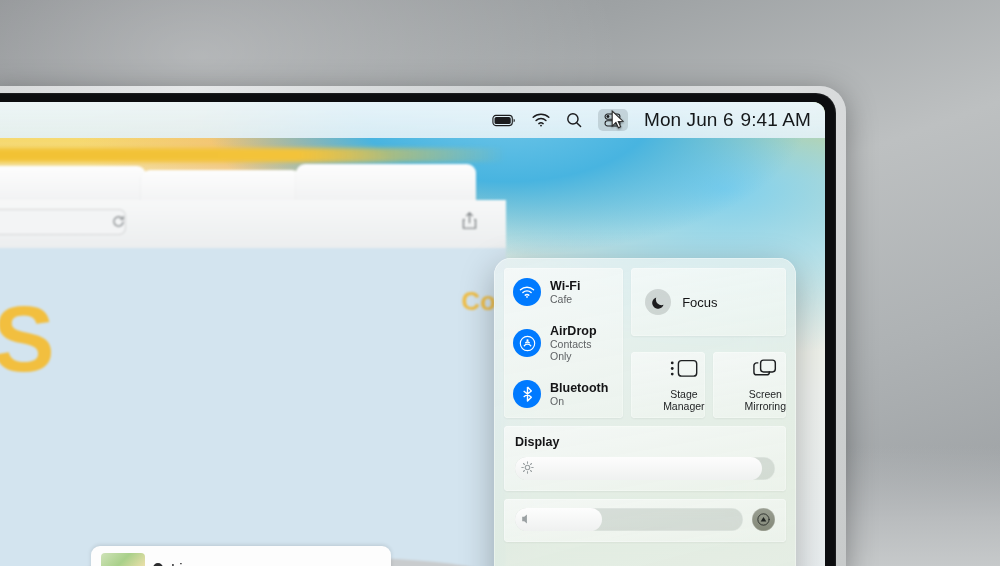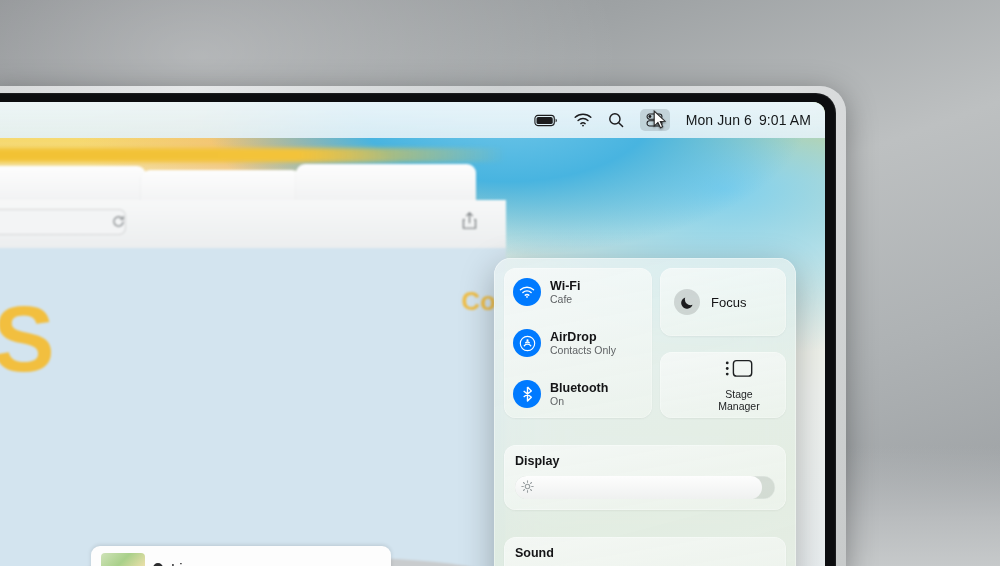--- a/index.html
+++ b/index.html
@@ -42,21 +42,21 @@
     background:linear-gradient(90deg,#f2c234 0%,#f3c33a 60%,rgba(243,195,58,0) 100%);filter:blur(2px);}
 
   
   .menubar{position:absolute;left:0;top:0;right:0;height:36px;
     background:linear-gradient(180deg,rgba(236,246,250,.96),rgba(226,240,246,.92));
     display:flex;align-items:center;justify-content:flex-end;padding-right:14px;gap:16px;
     backdrop-filter:blur(8px);}
   .mb-icon{display:flex;align-items:center;justify-content:center;color:#1c1c1e;}
   .mb-cc{position:relative;width:30px;height:22px;border-radius:5px;background:rgba(160,175,182,.45);
     display:flex;align-items:center;justify-content:center;}
-  .mb-time{font-size:14px;color:#15181a;letter-spacing:.1px;white-space:nowrap;
+  .mb-time{font-size:19px;color:#15181a;letter-spacing:.1px;white-space:nowrap;
     display:flex;gap:7px;}
   .cursor{position:absolute;left:13px;top:1px;width:13px;height:19px;filter:drop-shadow(0 1px 1px rgba(0,0,0,.45));}
 
   
   .safari{position:absolute;left:-40px;top:58px;width:560px;height:430px;
     border-radius:12px;overflow:hidden;filter:blur(1.3px);}
   .tabs-row{position:absolute;left:0;top:0;right:0;height:44px;}
   .tab{position:absolute;top:6px;height:40px;border-radius:9px 9px 0 0;
     background:linear-gradient(180deg,#fdfdfd,#f0f1f2);box-shadow:0 1px 2px rgba(0,0,0,.10);}
   .toolbar{position:absolute;left:0;top:40px;right:0;height:48px;
@@ -83,41 +83,41 @@
 
   
   .cc{position:absolute;left:508px;top:156px;width:302px;height:392px;border-radius:17px;
     background:linear-gradient(165deg,rgba(233,241,243,.80) 0%,rgba(226,238,233,.78) 35%,rgba(225,236,222,.78) 62%,rgba(228,236,226,.80) 100%);
     backdrop-filter:blur(26px) saturate(150%);
     box-shadow:0 10px 34px rgba(0,0,0,.28), inset 0 0 0 .6px rgba(255,255,255,.55);
     padding:10px;display:flex;flex-direction:column;gap:8px;}
 
   .cc-row-top{display:flex;gap:8px;height:150px;}
   .tile{background:linear-gradient(170deg,rgba(249,251,250,.72),rgba(240,246,240,.60));
-    border-radius:12px;box-shadow:inset 0 0 0 .5px rgba(255,255,255,.55), 0 1px 2px rgba(0,0,0,.05);}
+    border-radius:4px;box-shadow:inset 0 0 0 .5px rgba(255,255,255,.55), 0 1px 2px rgba(0,0,0,.05);}
 
   .tile-conn{width:148px;padding:10px 9px;display:flex;flex-direction:column;justify-content:space-between;}
   .conn-item{display:flex;align-items:center;gap:9px;}
   .conn-ico{width:28px;height:28px;border-radius:50%;background:#007aff;flex:none;
     display:flex;align-items:center;justify-content:center;color:#fff;}
   .conn-txt{display:flex;flex-direction:column;line-height:1.12;}
   .conn-title{font-size:12.5px;font-weight:600;color:#141416;}
   .conn-sub{font-size:10.5px;color:#5f6265;margin-top:1px;}
 
   .col-right{flex:1;display:flex;flex-direction:column;gap:16px;}
   .tile-focus{height:68px;display:flex;align-items:center;gap:11px;padding-left:14px;}
   .focus-ico{width:26px;height:26px;border-radius:50%;background:rgba(160,166,164,.42);
     display:flex;align-items:center;justify-content:center;}
   .focus-label{font-size:13px;color:#141416;}
 
   .tile-pair{flex:1;display:flex;gap:8px;}
   .tile-sq{flex:1;display:flex;flex-direction:column;align-items:center;justify-content:center;gap:5px;padding-left:32px;}
   .sq-label{font-size:10.5px;color:#1d1f21;line-height:1.15;text-align:center;}
 
-  .tile-slider{padding:9px 11px 11px;margin-top:19px;}
+  .tile-slider{padding:9px 11px 11px;}
   .sl-title{font-size:12.5px;font-weight:600;color:#141416;margin-bottom:8px;}
   .sl-wrap{display:flex;align-items:center;gap:9px;}
   .sl-track{position:relative;flex:1;height:23px;border-radius:12px;
     background:rgba(120,130,124,.22);overflow:hidden;
     box-shadow:inset 0 0 0 .5px rgba(255,255,255,.35);}
   .sl-fill{position:absolute;left:0;top:0;bottom:0;border-radius:12px;
     background:linear-gradient(180deg,#fdfdfd,#eff1f0);}
   .sl-glyph{position:absolute;left:6px;top:50%;transform:translateY(-50%);color:#9aa0a2;}
   .airplay-btn{width:23px;height:23px;border-radius:50%;flex:none;
     background:linear-gradient(180deg,#9a9f92,#838878);display:flex;align-items:center;justify-content:center;
@@ -201,21 +201,21 @@
           <circle cx="4.1" cy="3.85" r="1.6" fill="#1c1c1e"></circle>
           <rect x="1" y="8.4" width="16" height="5.5" rx="2.75" stroke="#1c1c1e" stroke-width="1.1"></rect>
           <circle cx="13.6" cy="11.15" r="1.6" fill="#1c1c1e"></circle>
         </svg>
         <svg class="cursor" viewBox="0 0 12 18">
           <path d="M1 1 1 15.2 4.5 11.8 6.9 16.9 9 15.9 6.7 10.9 11.2 10.6z" fill="#fff" stroke="#2a2a2a" stroke-width="1"></path>
         </svg>
       </div>
       <div class="mb-time">
         <span>Mon Jun 6</span>
-        <span>9:01 AM</span>
+        <span>9:41 AM</span>
       </div>
     </div>
 
     <div class="cc">
 
       <div class="cc-row-top">
 
         <div class="tile tile-conn">
           <div class="conn-item">
             <div class="conn-ico">
@@ -279,41 +279,52 @@
                   <circle cx="2.4" cy="11" r="1.5" fill="#1d1f21" stroke="none"></circle>
                   <circle cx="2.4" cy="17" r="1.5" fill="#1d1f21" stroke="none"></circle>
                 </svg>
               </div>
               <div class="sq-label">
                 <span>Stage</span><br>
                 <span>Manager</span>
               </div>
             </div>
 
+            <div class="tile tile-sq">
+              <div>
+                <svg width="26" height="21" viewBox="0 0 26 22" fill="none" stroke="#1d1f21" stroke-width="1.5">
+                  <rect x="8.4" y="2.2" width="15.4" height="12.4" rx="3"></rect>
+                  <path d="M6 5.1H4.2a2.8 2.8 0 0 0-2.8 2.8v6.9a2.8 2.8 0 0 0 2.8 2.8h10.6a2.8 2.8 0 0 0 2.8-2.8v-1"></path>
+                </svg>
+              </div>
+              <div class="sq-label">
+                <span>Screen</span><br>
+                <span>Mirroring</span>
+              </div>
+            </div>
           </div>
         </div>
       </div>
 
       <div class="tile tile-slider">
         <div class="sl-title">Display</div>
         <div class="sl-wrap">
           <div class="sl-track">
             <div class="sl-fill" style="width:95%"></div>
             <span class="sl-glyph">
               <svg width="13" height="13" viewBox="0 0 14 14" fill="none" stroke="currentColor" stroke-width="1.2" stroke-linecap="round">
                 <circle cx="7" cy="7" r="2.4"></circle>
                 <path d="M7 .9v1.6M7 11.5v1.6M.9 7h1.6M11.5 7h1.6M2.7 2.7l1.1 1.1M10.2 10.2l1.1 1.1M11.3 2.7l-1.1 1.1M3.8 10.2l-1.1 1.1"></path>
               </svg>
             </span>
           </div>
         </div>
       </div>
 
       <div class="tile tile-slider">
-        <div class="sl-title">Sound</div>
         <div class="sl-wrap">
           <div class="sl-track">
             <div class="sl-fill" style="width:38%"></div>
             <span class="sl-glyph">
               <svg width="12" height="12" viewBox="0 0 13 13" fill="currentColor">
                 <path d="M6.4 1.6 3.5 4.1H1.3v4.8h2.2l2.9 2.5z"></path>
               </svg>
             </span>
           </div>
           <div class="airplay-btn">

